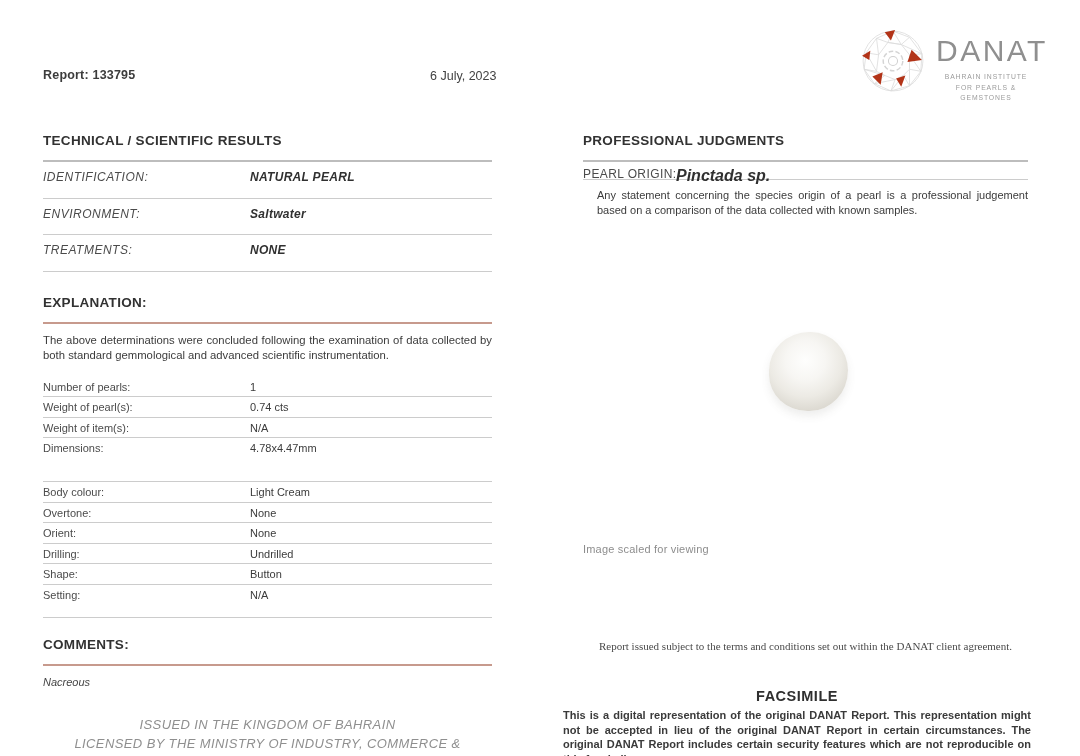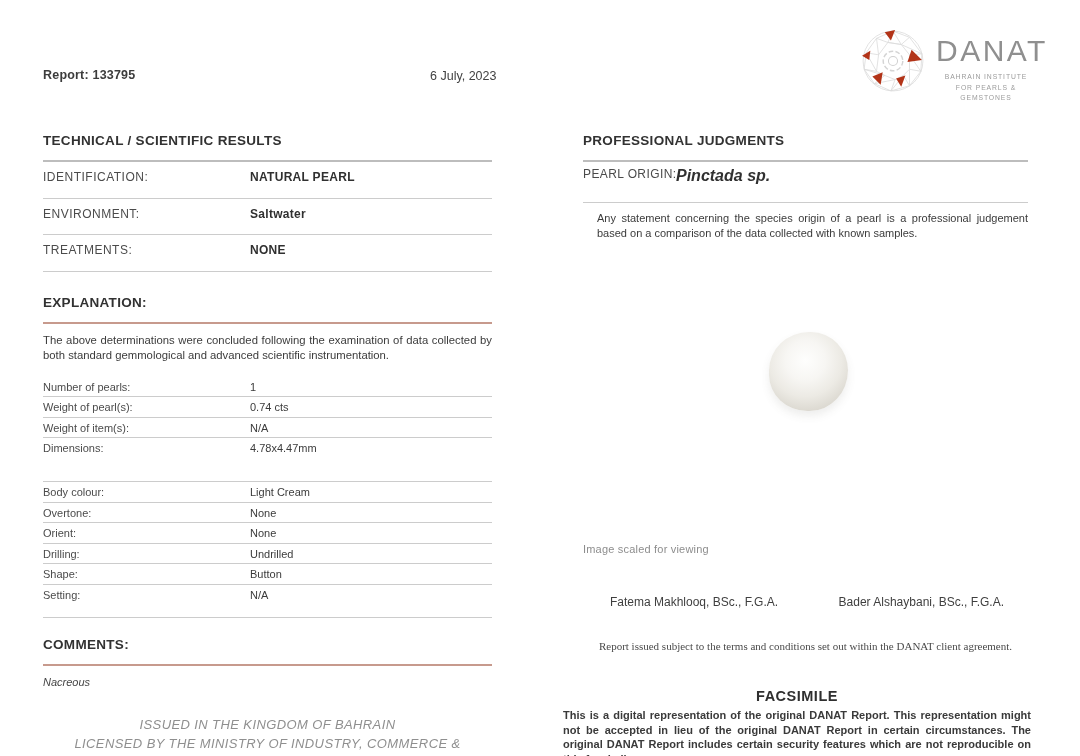--- a/index.html
+++ b/index.html
@@ -28,42 +28,42 @@
   .col-left  { position: absolute; left: 43px;  top: 133px; width: 449px; }
   .col-right { position: absolute; left: 583px; top: 133px; width: 445px; }
 
   .sec-title {
     font-size: 13.5px; font-weight: bold; color: #323232; letter-spacing: 0.3px;
     padding-bottom: 12px; border-bottom: 2px solid #bdbdbd;
   }
   .sec-title.salmon { border-bottom: 2px solid #c79a8d; }
 
   
-  .kv-row { position: relative; height: 36.5px; border-bottom: 1px solid #cccccc; }
+  .kv-row { position: relative; height: 36.5px; border-bottom: 1px solid #cccccc; font-style: italic; }
   .kv-row .lbl { position: absolute; left: 0; top: 8px; font-size: 12px; color: #4b4b4b; letter-spacing: 0.5px; }
   .kv-row .val { position: absolute; left: 207px; top: 8px; font-size: 12px; font-weight: bold; color: #303030; letter-spacing: 0.3px; }
 
   .explain { margin-top: 23px; }
   .explain p { margin-top: 9px; font-size: 11.3px; line-height: 1.38; color: #3b3b3b; text-align: justify; }
 
   
   .props { margin-top: 13px; }
   .prop-row { position: relative; height: 20.5px; border-bottom: 1px solid #cccccc; }
   .prop-row.tall { height: 30px; }
   .prop-row.noline { border-bottom: none; }
   .prop-row .lbl { position: absolute; left: 0; top: 4px; font-size: 11px; color: #4b4b4b; }
   .prop-row .val { position: absolute; left: 207px; top: 4px; font-size: 11px; color: #3b3b3b; }
   .props-gap  { height: 14px; border-bottom: 1px solid #cccccc; }
   .props-end  { height: 13px; border-bottom: 1px solid #cccccc; }
 
   .comments { margin-top: 19px; }
   .comments .body { margin-top: 10px; font-size: 11px; font-style: italic; color: #454545; }
 
   
-  .origin-row { position: relative; height: 41px; border-bottom: 1px solid #cccccc; }
+  .origin-row { position: relative; height: 18px; border-bottom: 1px solid #cccccc; }
   .origin-row .lbl { position: absolute; left: 0; top: 5px; font-size: 12px; color: #4b4b4b; letter-spacing: 0.4px; }
   .origin-row .val { position: absolute; left: 93px; top: 5px; font-size: 16px; font-weight: bold; font-style: italic; color: #303030; }
   .origin-note { margin: 8px 0 0 14px; font-size: 11px; line-height: 1.4; color: #3b3b3b; text-align: justify; }
 
   .pearl-photo {
     position: absolute; left: 769px; top: 332px; width: 79px; height: 79px;
     border-radius: 52% 48% 50% 50% / 50% 50% 53% 47%;
     background: radial-gradient(circle at 46% 36%, #fefefd 0%, #f7f6f3 30%, #eceae4 55%, #dbd8d0 78%, #ccc9c0 92%, #d2cfc7 100%);
     box-shadow: 0 5px 9px rgba(90,85,75,0.10);
   }
@@ -192,24 +192,20 @@
     <div class="origin-row">
       <span class="lbl">PEARL ORIGIN:</span>
       <span class="val">Pinctada sp.</span>
     </div>
     <p class="origin-note">Any statement concerning the species origin of a pearl is a professional judgement based on a comparison of the data collected with known samples.</p>
   </div>
 
   <div class="pearl-photo"></div>
   <div class="img-caption">Image scaled for viewing</div>
 
-  <div class="signatures">
-    <span>Fatema Makhlooq, BSc., F.G.A.</span>
-    <span>Bader Alshaybani, BSc., F.G.A.</span>
-  </div>
 
   <div class="terms">Report issued subject to the terms and conditions set out within the DANAT client agreement.</div>
 
   <div class="facsimile">
     <div class="title">FACSIMILE</div>
     <div class="body">This is a digital representation of the original DANAT Report. This representation might not be accepted in lieu of the original DANAT Report in certain circumstances. The original DANAT Report includes certain security features which are not reproducible on this facsimile.</div>
   </div>
 
   <div class="footer-left">
     <span>ISSUED IN THE KINGDOM OF BAHRAIN</span><br>

